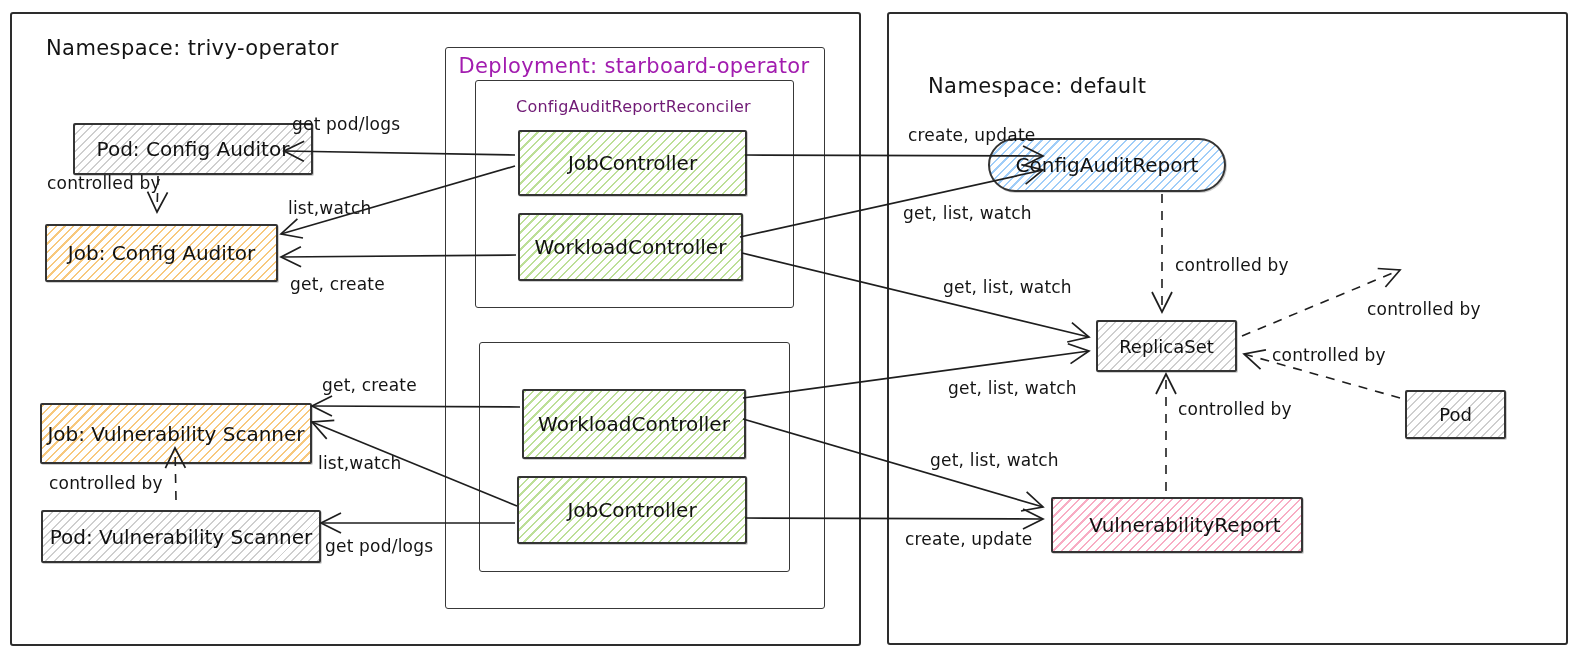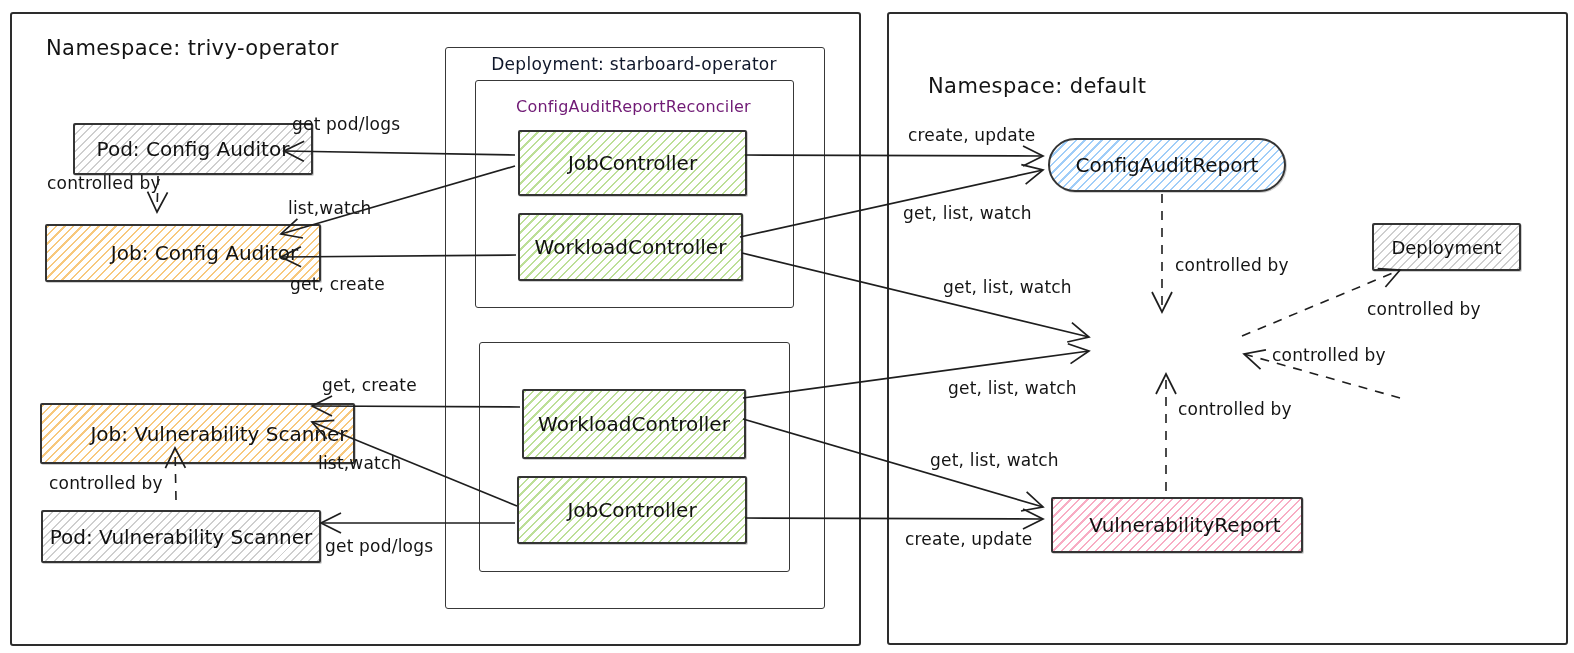--- a/index.html
+++ b/index.html
@@ -4,31 +4,31 @@
 <style>
   html,body{margin:0;padding:0;background:#ffffff;}
   #canvas{
     position:relative;width:1574px;height:653px;background:#ffffff;
     font-family:"DejaVu Sans","Liberation Sans",sans-serif;color:#161616;
     overflow:hidden;
   }
   .group{position:absolute;border:2px solid #2d2d2d;border-radius:3px;background:transparent;}
   .group.thin{border-width:1.6px;border-color:#383838;}
   .ns-title{position:absolute;font-size:21px;letter-spacing:0.4px;white-space:nowrap;color:#141414;}
-  .group-title{position:absolute;text-align:center;font-size:17px;letter-spacing:0.3px;color:#0f172a;}
+  .group-title{position:absolute;text-align:center;font-size:21px;letter-spacing:0.3px;color:#a21caf;}
   .sub-title{position:absolute;text-align:center;font-size:16px;letter-spacing:0.2px;color:#701a75;}
   .node{
     position:absolute;display:flex;align-items:center;justify-content:center;
     border:2px solid #343434;border-radius:2px;background-color:#fff;
     font-size:20px;white-space:nowrap;color:#101010;
     box-shadow:1px 1px 0 rgba(60,60,60,0.25);
   }
   .node.small{font-size:18px;}
   .hatch-gray  {background-image:repeating-linear-gradient(135deg, rgba(158,158,158,0.50) 0 1.4px, transparent 1.4px 6px);}
-  .hatch-orange{background-image:repeating-linear-gradient(135deg, rgba(243,164,38,0.60) 0 1.5px, transparent 1.5px 6px);padding-left:43px;}
+  .hatch-orange{background-image:repeating-linear-gradient(135deg, rgba(243,164,38,0.60) 0 1.5px, transparent 1.5px 6px);}
   .hatch-green {background-image:repeating-linear-gradient(135deg, rgba(134,197,66,0.55) 0 1.5px, transparent 1.5px 6px);}
   .hatch-blue  {background-image:repeating-linear-gradient(135deg, rgba(96,172,244,0.60) 0 1.5px, transparent 1.5px 6px);}
   .hatch-pink  {background-image:repeating-linear-gradient(135deg, rgba(243,118,156,0.60) 0 1.5px, transparent 1.5px 6px);}
   .edge-label{position:absolute;font-size:17px;letter-spacing:0.2px;white-space:nowrap;color:#141414;}
   svg.edges{position:absolute;left:0;top:0;width:1574px;height:653px;pointer-events:none;}
   svg.edges path{fill:none;stroke:#1e1e1e;stroke-width:1.7px;}
   svg.edges path.dash{stroke-dasharray:9 8;stroke-width:1.6px;}
 
   
   #ns-left {left:10px;top:12px;width:847px;height:630px;}
@@ -44,21 +44,21 @@
 
   
   #pod-config-auditor{left:42px;top:123px;width:236px;height:48px;margin-left:31px;}
   #job-config-auditor{left:45px;top:224px;width:229px;height:54px;}
   #job-vuln-scanner{left:40px;top:403px;width:268px;height:57px;}
   #pod-vuln-scanner{left:41px;top:510px;width:276px;height:49px;}
   #jobcontroller-carr{left:518px;top:130px;width:225px;height:62px;}
   #workloadcontroller-carr{left:518px;top:213px;width:221px;height:64px;}
   #workloadcontroller-vrr{left:522px;top:389px;width:220px;height:66px;}
   #jobcontroller-vrr{left:517px;top:476px;width:226px;height:64px;}
-  #config-audit-report{left:1048px;top:138px;width:234px;height:50px;border-radius:27px;}
+  #config-audit-report{left:988px;top:138px;width:234px;height:50px;border-radius:27px;}
   #replica-set{left:1096px;top:320px;width:137px;height:48px;}
   #deployment-right{left:1372px;top:223px;width:145px;height:44px;}
   #pod-right{left:1405px;top:390px;width:97px;height:45px;}
   #vulnerability-report{left:1051px;top:497px;width:232px;height:52px;padding-left:16px;}
 
   
   #lbl-get-pod-logs-1{left:292px;top:114px;}
   #lbl-list-watch-1{left:288px;top:198px;}
   #lbl-get-create-1{left:290px;top:274px;}
   #lbl-controlled-by-1{left:47px;top:173px;}
@@ -97,21 +97,22 @@
   <div class="node hatch-orange" id="job-config-auditor">Job: Config Auditor</div>
   <div class="node hatch-orange" id="job-vuln-scanner">Job: Vulnerability Scanner</div>
   <div class="node hatch-gray" id="pod-vuln-scanner">Pod: Vulnerability Scanner</div>
 
   <div class="node hatch-green" id="jobcontroller-carr">JobController</div>
   <div class="node hatch-green" id="workloadcontroller-carr">WorkloadController</div>
   <div class="node hatch-green" id="workloadcontroller-vrr">WorkloadController</div>
   <div class="node hatch-green" id="jobcontroller-vrr">JobController</div>
 
   <div class="node hatch-blue" id="config-audit-report">ConfigAuditReport</div>
-  <div class="node hatch-gray small" id="deployment-right">Deployment</div>
+  <div class="node hatch-gray small" id="replica-set">ReplicaSet</div>
+  <div class="node hatch-gray small" id="pod-right">Pod</div>
   <div class="node hatch-pink" id="vulnerability-report">VulnerabilityReport</div>
 
   <div class="edge-label" id="lbl-get-pod-logs-1">get pod/logs</div>
   <div class="edge-label" id="lbl-list-watch-1">list,watch</div>
   <div class="edge-label" id="lbl-get-create-1">get, create</div>
   <div class="edge-label" id="lbl-controlled-by-1">controlled by</div>
   <div class="edge-label" id="lbl-get-create-2">get, create</div>
   <div class="edge-label" id="lbl-list-watch-2">list,watch</div>
   <div class="edge-label" id="lbl-controlled-by-2">controlled by</div>
   <div class="edge-label" id="lbl-get-pod-logs-2">get pod/logs</div>

